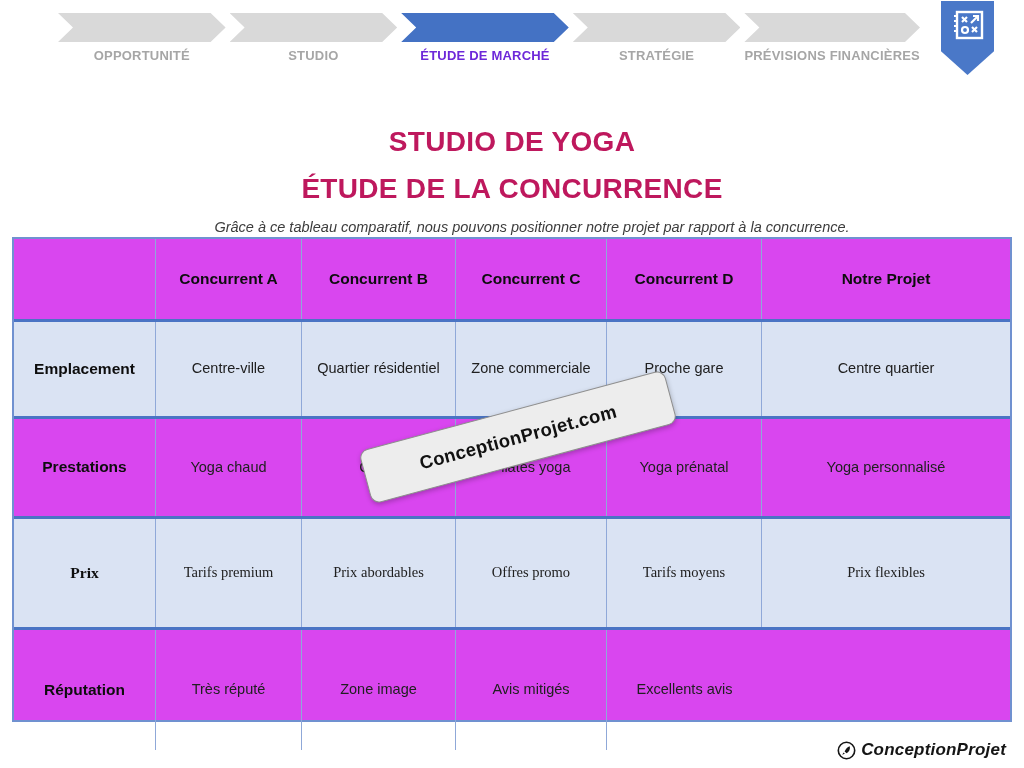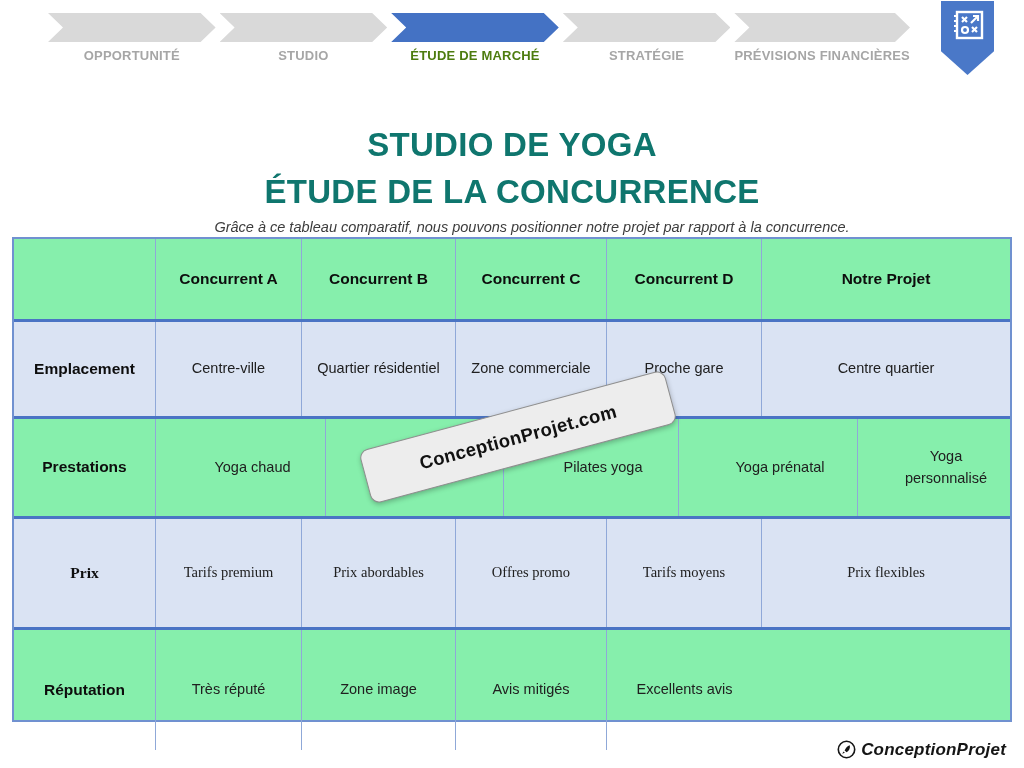--- a/index.html
+++ b/index.html
@@ -1,67 +1,67 @@
 <!DOCTYPE html>
 <html><head>
 <meta charset="utf-8">
 <style>
   html,body{margin:0;padding:0;background:#fff;}
   .slide{position:relative;width:1024px;height:768px;background:#ffffff;overflow:hidden;
          font-family:"Liberation Sans",sans-serif;color:#1a1a1a;}
 
   
-  .stepper{position:absolute;left:48px;top:13px;width:862px;display:flex;gap:4px;}
+  .stepper{position:absolute;left:58px;top:13px;width:862px;display:flex;gap:4px;}
   .step{flex:1;display:flex;flex-direction:column;align-items:center;cursor:default;}
   .chev{width:100%;height:29px;background:#d9d9d9;
         clip-path:polygon(0 0,calc(100% - 15px) 0,100% 50%,calc(100% - 15px) 100%,0 100%,15px 50%);}
   .step-label{margin-top:6px;font-size:13px;font-weight:700;color:#a6a6a6;
               letter-spacing:.2px;white-space:nowrap;}
   .step.active .chev{background:#4472c4;}
-  .step.active .step-label{color:#4d7c0f;}
+  .step.active .step-label{color:#6d28d9;}
 
   
   .pennant{position:absolute;left:941px;top:1px;width:53px;height:74px;background:#4a78c8;
            clip-path:polygon(0 0,100% 0,100% 68%,50% 100%,0 68%);}
   .pennant svg{position:absolute;left:50%;top:7px;transform:translateX(-50%);}
 
   
   .title{position:absolute;left:0;right:0;top:99px;text-align:center;
-         font-size:33px;line-height:47px;font-weight:700;color:#0f766e;letter-spacing:.3px;}
+         font-size:28px;line-height:47px;font-weight:700;color:#be185d;letter-spacing:.3px;}
   .subtitle{position:absolute;left:0;right:0;top:204px;text-align:center;
             font-style:italic;font-size:14.5px;color:#3c3c3c;margin-left:40px;}
 
   
   .ctable{position:absolute;left:12px;top:237px;width:1000px;height:485px;
-          box-sizing:border-box;border:2px solid #7091d0;background:#86efac;}
+          box-sizing:border-box;border:2px solid #7091d0;background:#d946ef;}
   .trow{display:grid;grid-template-columns:142px 146px 154px 151px 155px 1fr;
         box-sizing:border-box;}
   .trow.head{height:80px;}
   .trow.r0{height:100px;}
-  .trow.r1{height:97px;gap:24px;}
+  .trow.r1{height:97px;}
   .trow.r2{height:114px;font-family:Liberation Serif, serif;}
   .trow.r3{height:120px;}
   .trow.shaded{background:#dae3f3;border-top:3px solid #4a74c4;border-bottom:3px solid #4a74c4;}
   .cell{display:flex;align-items:center;justify-content:center;text-align:center;
         padding:4px 10px;box-sizing:border-box;border-right:1px solid #8fa8d8;
         font-size:14.5px;color:#202020;line-height:1.45;}
   .cell:last-child{border-right:none;}
   .cell.th{font-weight:700;font-size:15.5px;color:#0d0d0d;}
   .cell.rowlabel{font-weight:700;font-size:15.5px;color:#0d0d0d;}
 
   
   .watermark{position:absolute;left:518px;top:437px;width:314px;height:53px;
              transform:translate(-50%,-50%) rotate(-15deg);
              background:#ededed;border:1px solid #8e8e8e;border-radius:9px;
              box-shadow:0 2px 5px rgba(0,0,0,.25);
              display:flex;align-items:center;justify-content:center;
              font-weight:700;font-size:18.5px;color:#111;letter-spacing:.3px;z-index:5;}
 
   
-  .footer-brand{position:absolute;right:18px;bottom:8px;display:flex;align-items:flex-start;gap:5px;}
+  .footer-brand{position:absolute;right:18px;bottom:8px;display:flex;align-items:flex-end;gap:5px;}
   .footer-text{font-weight:700;font-style:italic;font-size:17px;color:#151515;letter-spacing:.2px;}
 </style>
 </head>
 <body>
 
 <div class="slide">
 
   <div class="stepper">
     <div class="step">
       <div class="chev"></div>

